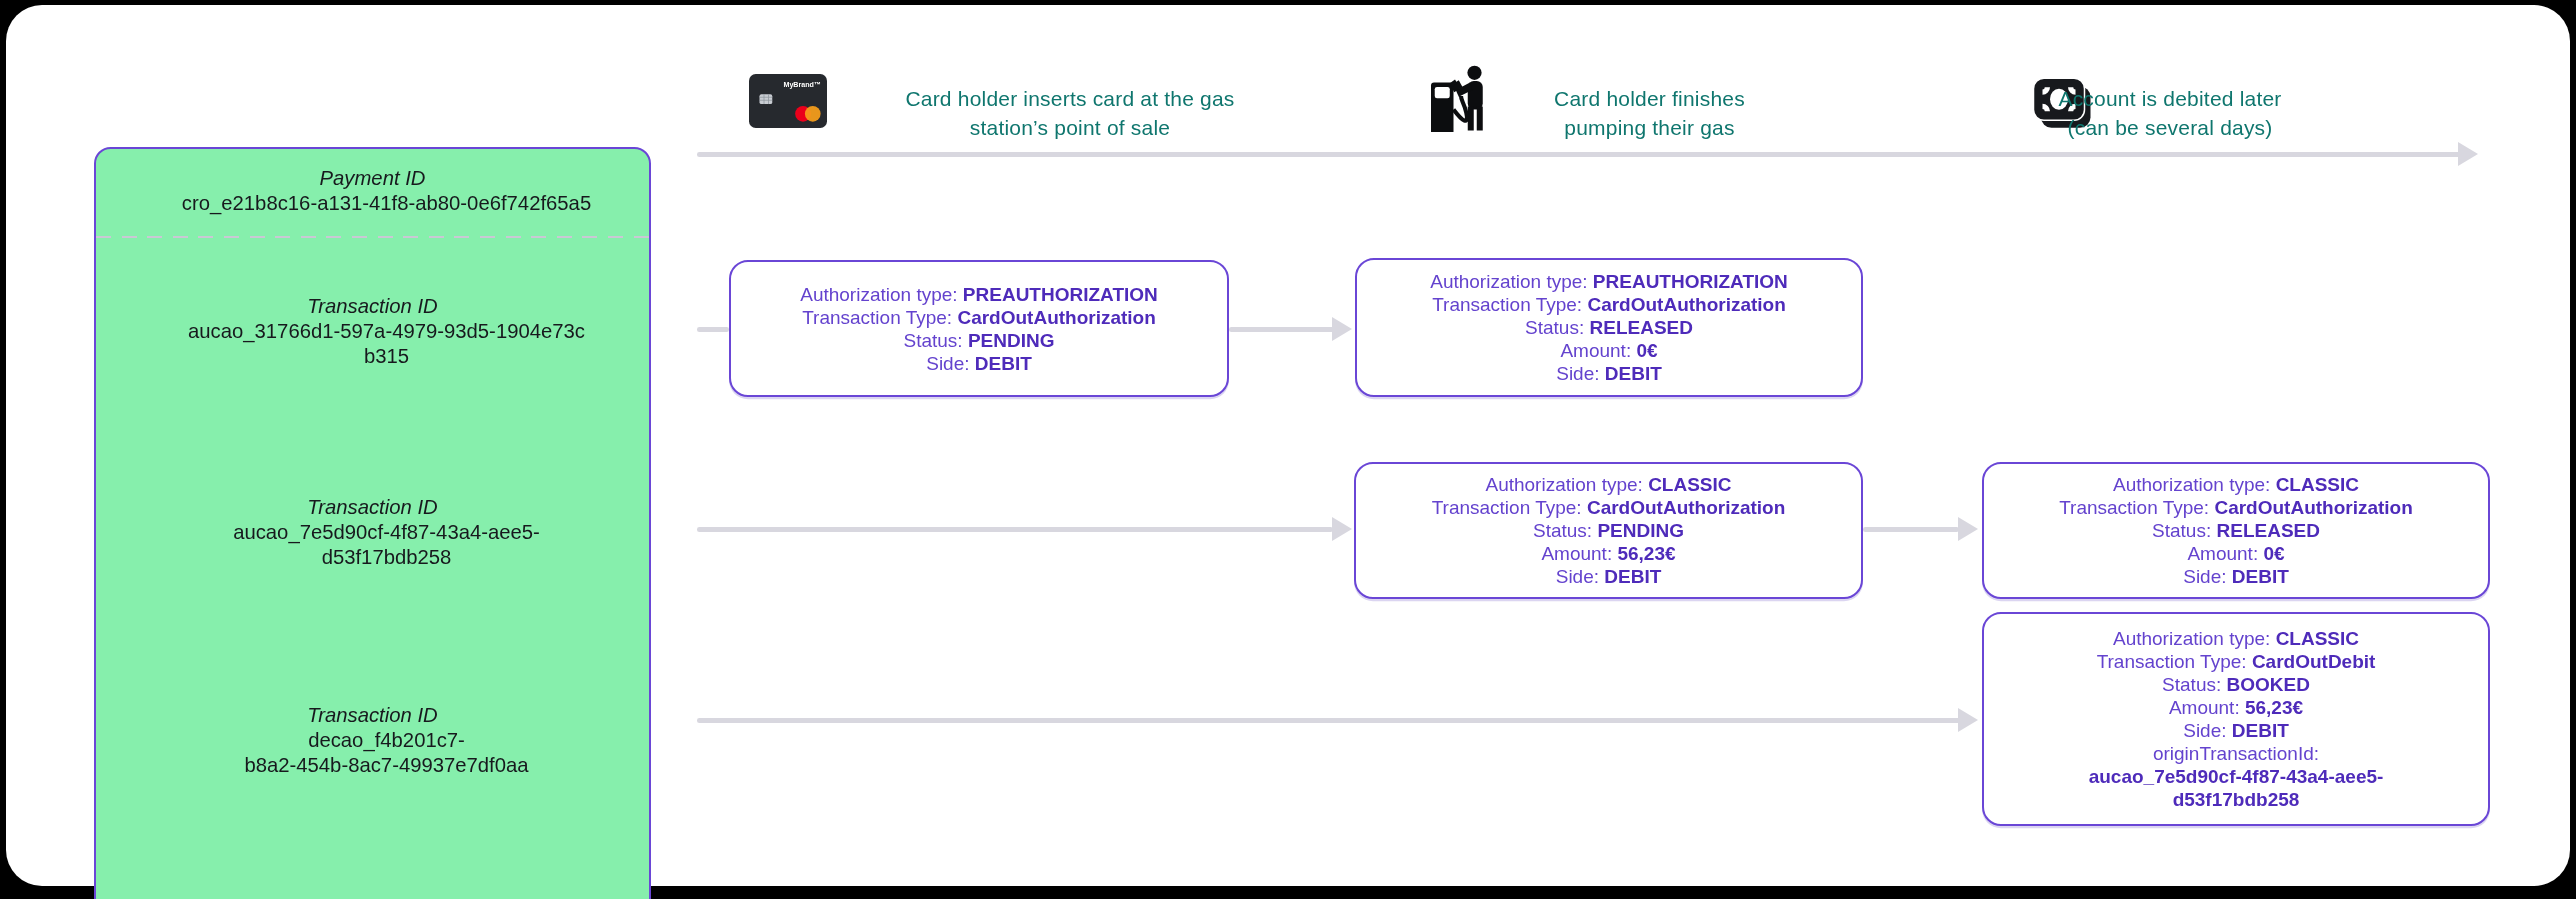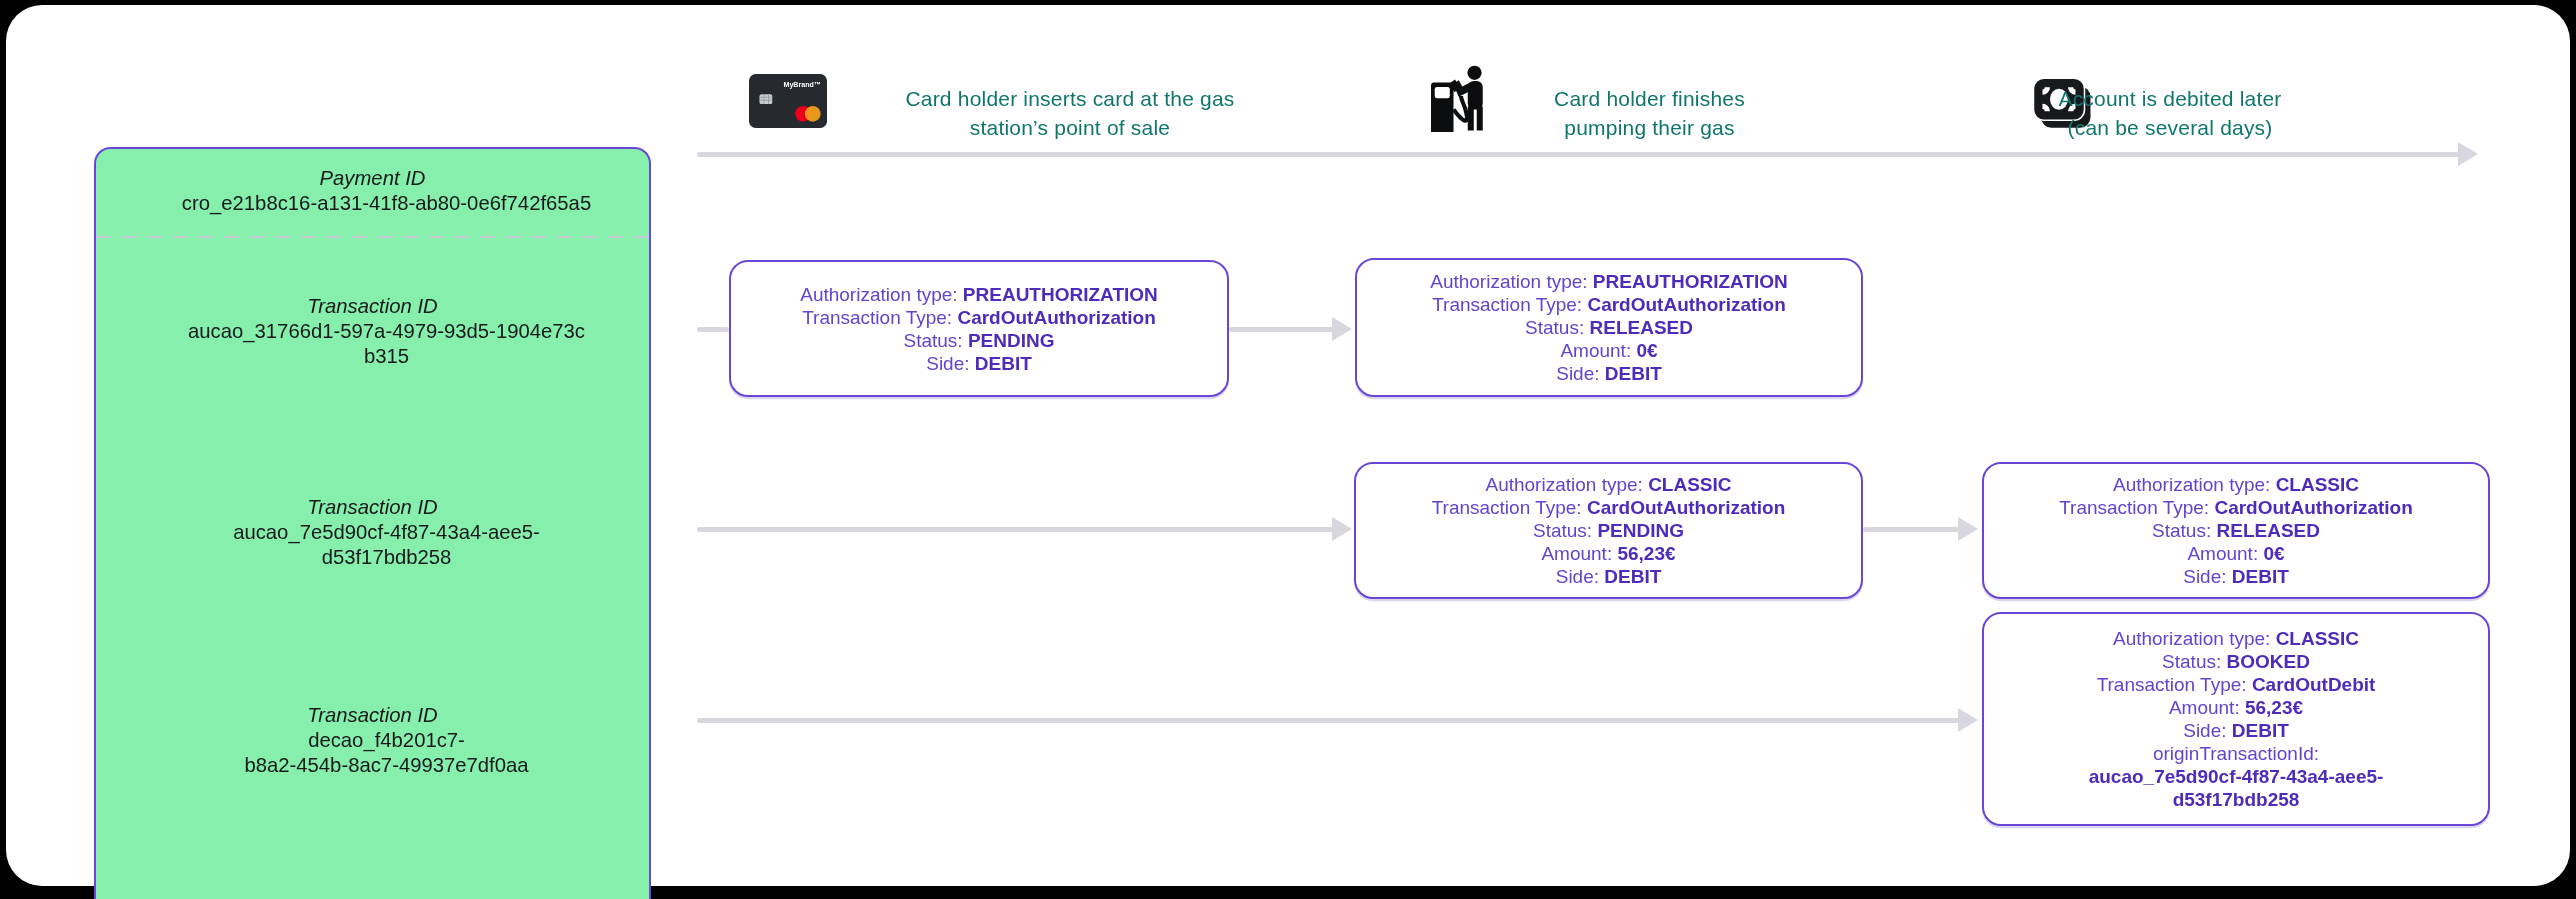--- a/index.html
+++ b/index.html
@@ -153,22 +153,22 @@
   <div class="txn-card" style="left:1982px;top:462px;width:508px;height:137px;">
     <div class="field"><span class="flabel">Authorization type:</span> <span class="fvalue">CLASSIC</span></div>
     <div class="field"><span class="flabel">Transaction Type:</span> <span class="fvalue">CardOutAuthorization</span></div>
     <div class="field"><span class="flabel">Status:</span> <span class="fvalue">RELEASED</span></div>
     <div class="field"><span class="flabel">Amount:</span> <span class="fvalue">0€</span></div>
     <div class="field"><span class="flabel">Side:</span> <span class="fvalue">DEBIT</span></div>
   </div>
 
   <div class="txn-card" style="left:1982px;top:612px;width:508px;height:214px;">
     <div class="field"><span class="flabel">Authorization type:</span> <span class="fvalue">CLASSIC</span></div>
+    <div class="field"><span class="flabel">Transaction Type:</span> <span class="fvalue">CardOutDebit</span></div>
     <div class="field"><span class="flabel">Status:</span> <span class="fvalue">BOOKED</span></div>
-    <div class="field"><span class="flabel">Transaction Type:</span> <span class="fvalue">CardOutDebit</span></div>
     <div class="field"><span class="flabel">Amount:</span> <span class="fvalue">56,23€</span></div>
     <div class="field"><span class="flabel">Side:</span> <span class="fvalue">DEBIT</span></div>
     <div class="field"><span class="flabel">originTransactionId:</span></div>
     <div class="field fvalue pre">aucao_7e5d90cf-4f87-43a4-aee5-
 d53f17bdb258</div>
   </div>
 </div>
 
 
 </body></html>

